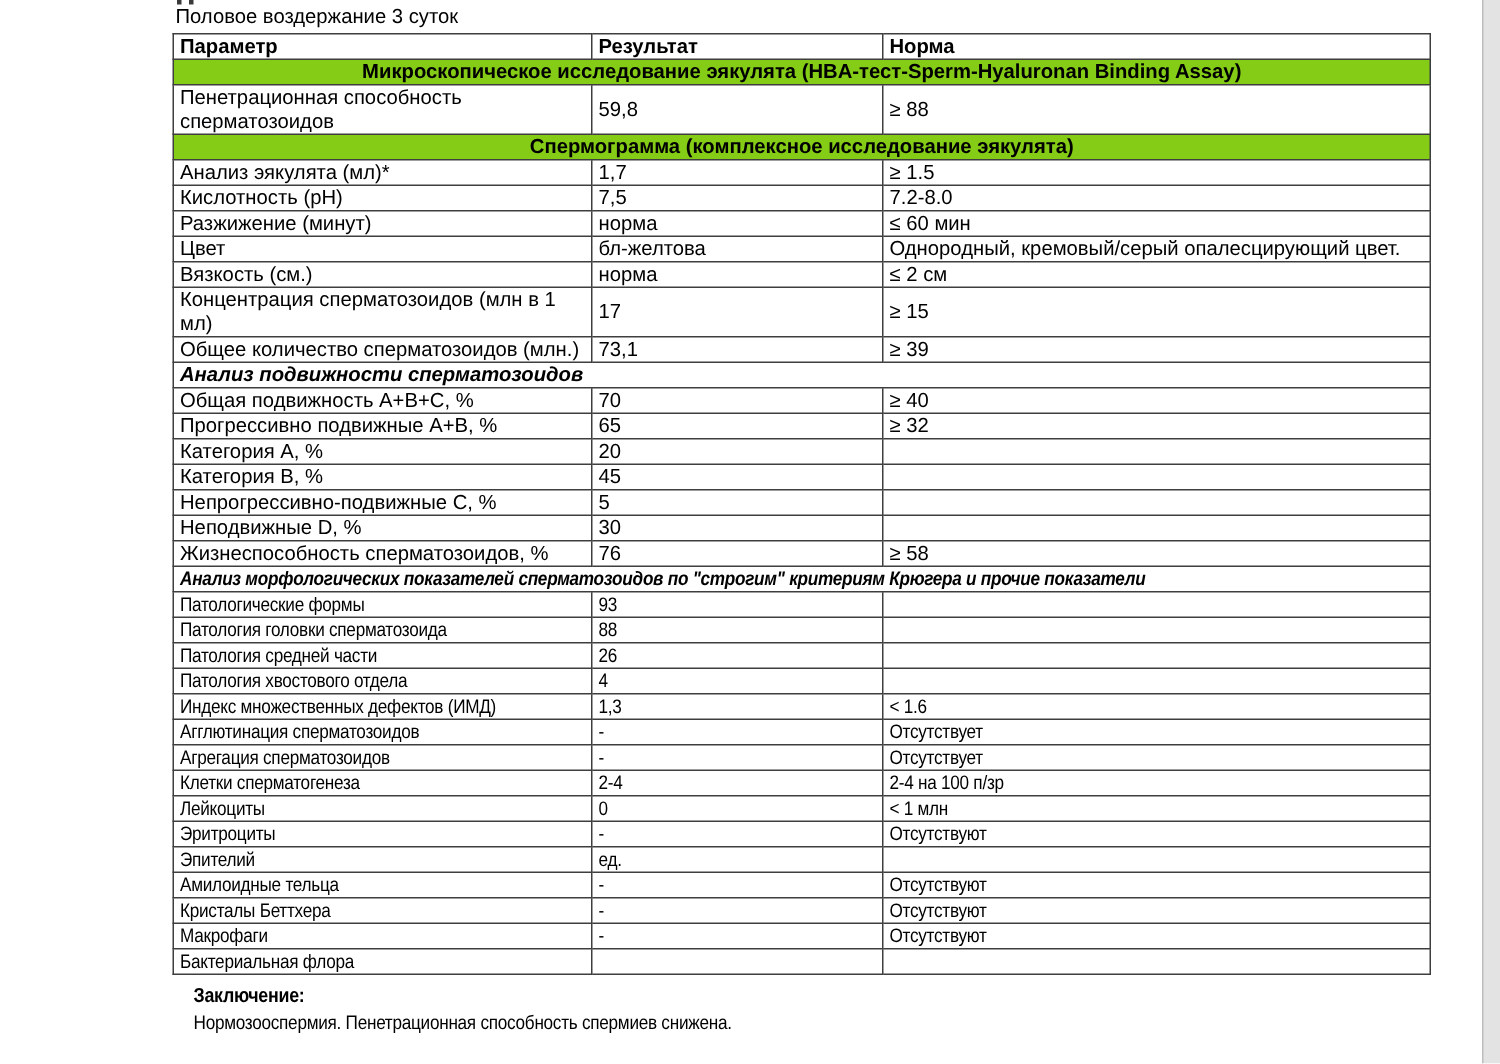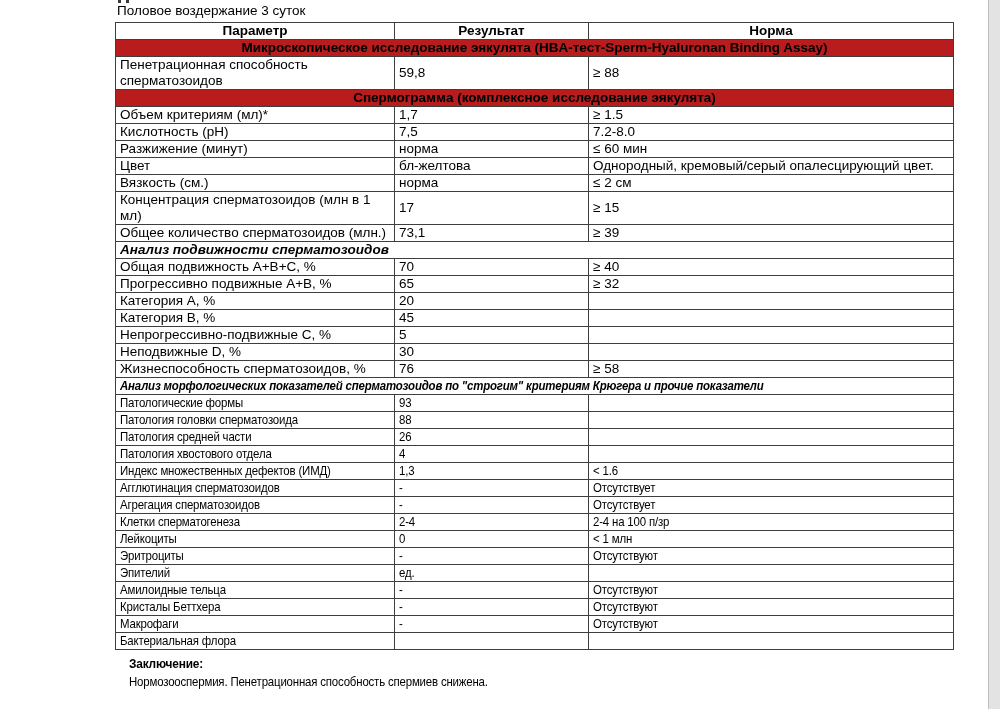--- a/index.html
+++ b/index.html
@@ -35,27 +35,27 @@
     padding: 0 4px;
     font-size: 13.5px;
     line-height: 16px;
     height: 16px;
     vertical-align: middle;
     text-align: left;
     overflow: hidden;
     white-space: nowrap;
   }
   th {
-    text-align: center;
+    text-align: left;
     font-weight: bold;
     height: 17px;
   }
   tr.data td:first-child { white-space: normal; }
   tr.section-green td {
-    background: #b91c1c;
+    background: #84cc16;
     text-align: center;
     font-weight: bold;
   }
   tr.section-bold td {
     font-weight: bold;
     font-style: italic;
   }
   tr.narrow td { font-size: 13px; }
   tr.narrow .ct, .narrow-text .ct {
     display: inline-block;
@@ -128,21 +128,21 @@
         </tr>
         <tr class="data">
           <td><span class="ct">Пенетрационная способность сперматозоидов</span></td>
           <td><span class="ct">59,8</span></td>
           <td><span class="ct">≥ 88</span></td>
         </tr>
         <tr class="section-green">
           <td colspan="3"><span class="ct">Спермограмма (комплексное исследование эякулята)</span></td>
         </tr>
         <tr class="data">
-          <td><span class="ct">Объем критериям (мл)*</span></td>
+          <td><span class="ct">Анализ эякулята (мл)*</span></td>
           <td><span class="ct">1,7</span></td>
           <td><span class="ct">≥ 1.5</span></td>
         </tr>
         <tr class="data">
           <td><span class="ct">Кислотность (pH)</span></td>
           <td><span class="ct">7,5</span></td>
           <td><span class="ct">7.2-8.0</span></td>
         </tr>
         <tr class="data">
           <td><span class="ct">Разжижение (минут)</span></td>

